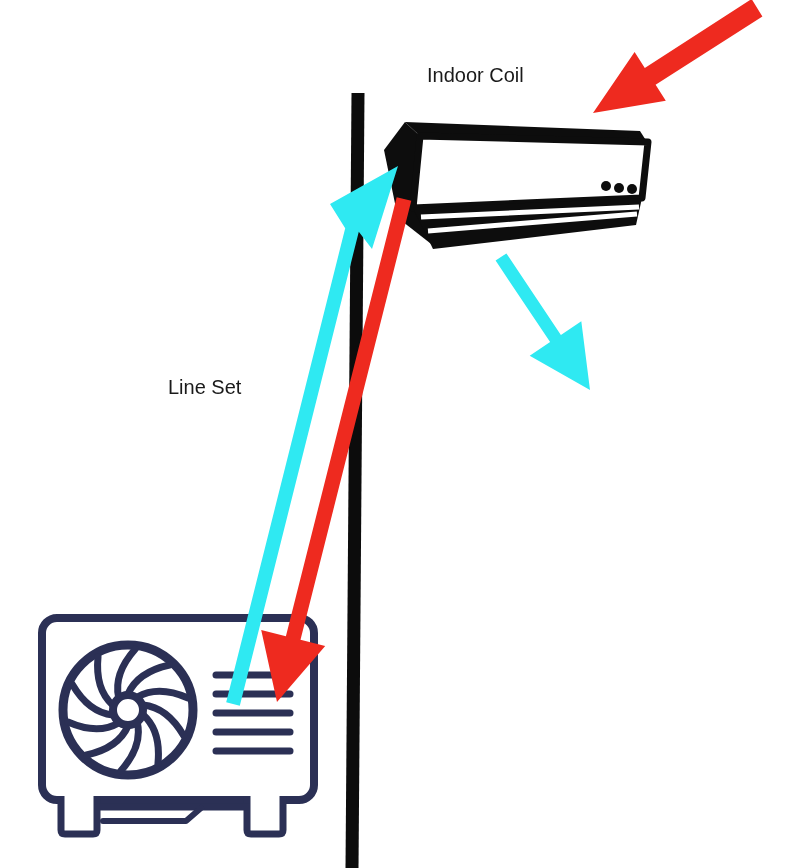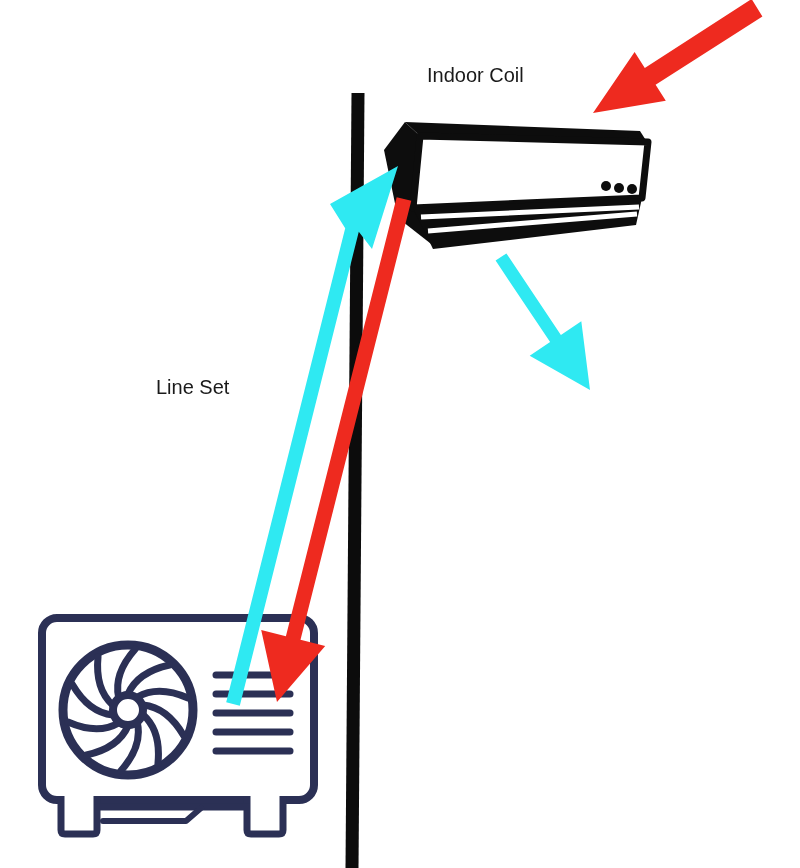--- a/index.html
+++ b/index.html
@@ -14,21 +14,21 @@
   .canvas svg { position: absolute; left: 0; top: 0; }
   .label {
     position: absolute;
     font-size: 20px;
     line-height: 1.2;
     color: #1a1a1a;
     white-space: nowrap;
     user-select: none;
   }
   .label-indoor-coil   { left: 427px; top: 63px;  }
-  .label-line-set      { left: 156px; top: 375px; }
+  .label-line-set      { left: 168px; top: 375px; }
   .label-condensing    { left: 84px;  top: 577px; }
 </style>
 </head>
 <body>
 
 <div class="canvas">
 
   <svg width="800" height="868" viewBox="0 0 800 868">
 
     <line x1="358" y1="93" x2="352" y2="868" stroke="#0c0c0c" stroke-width="13"></line>

